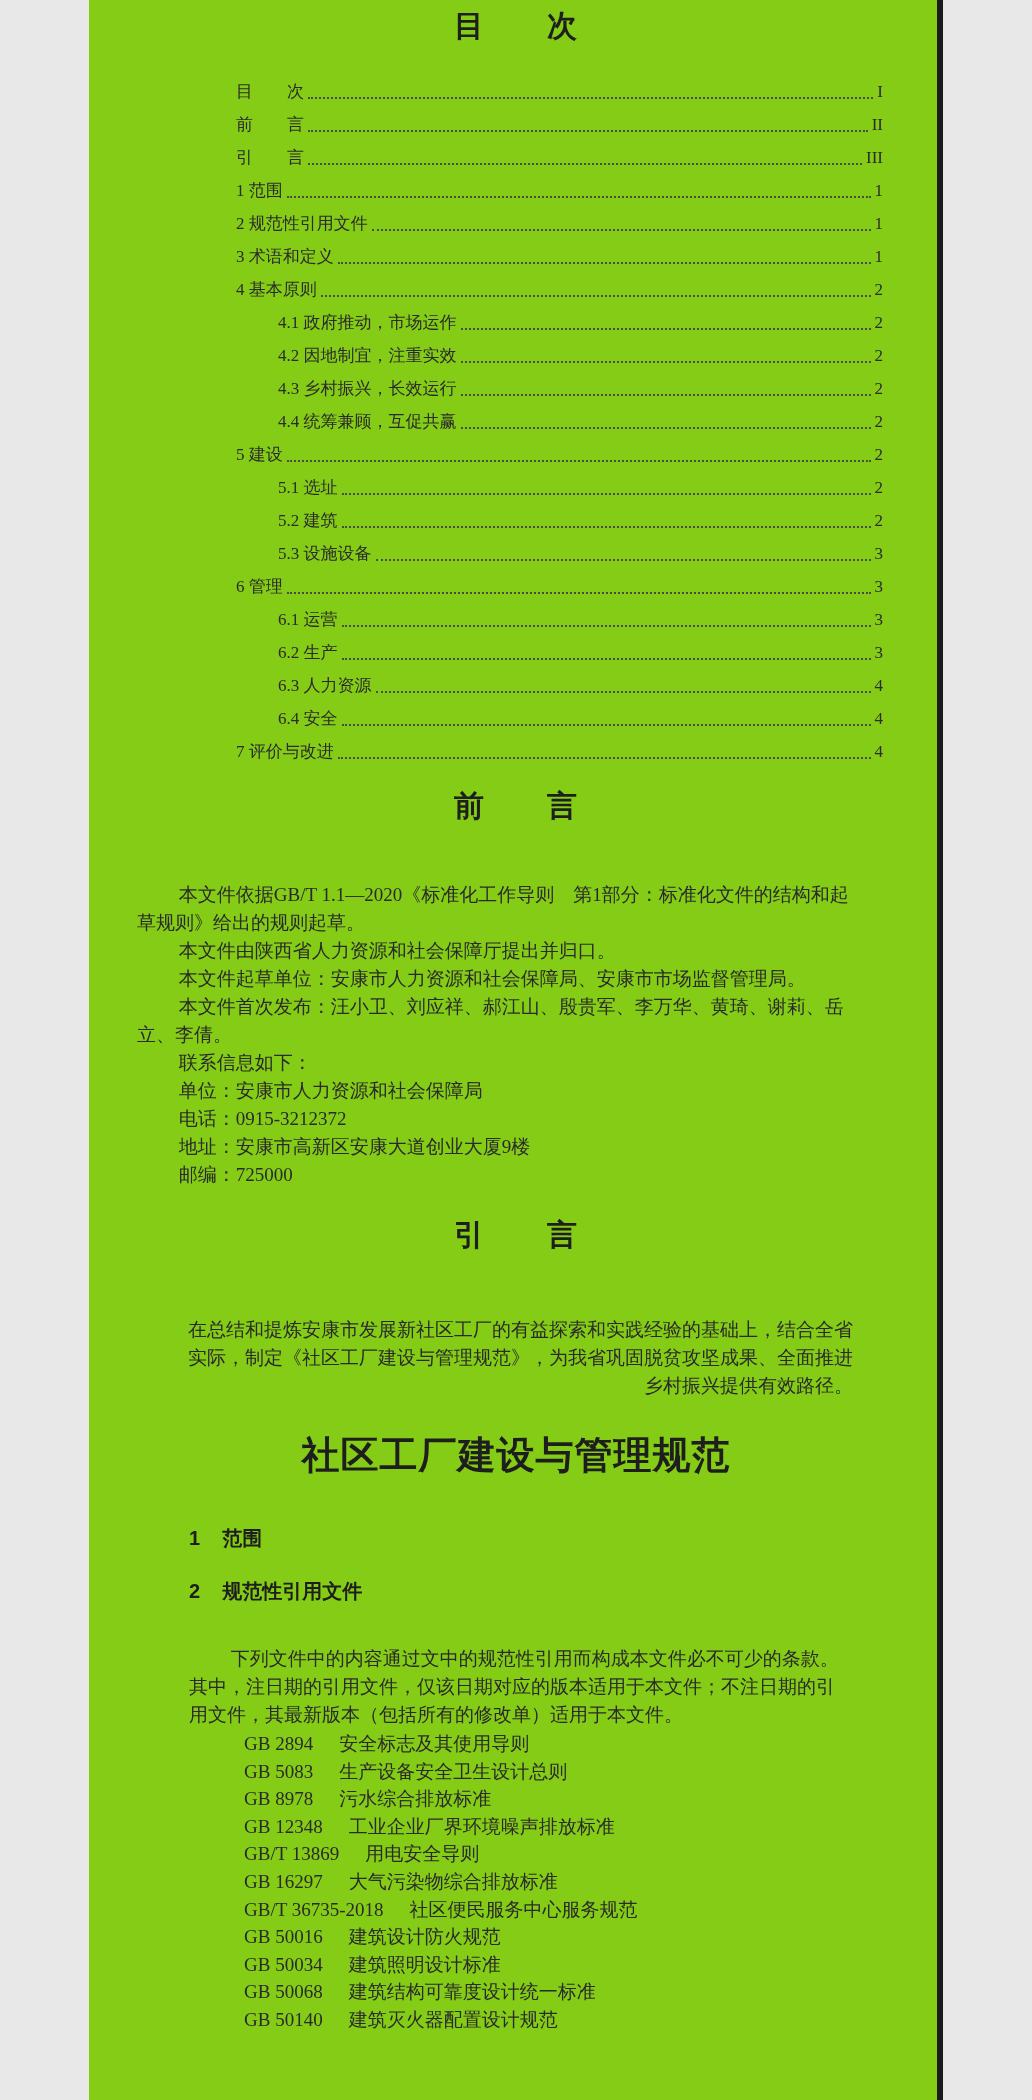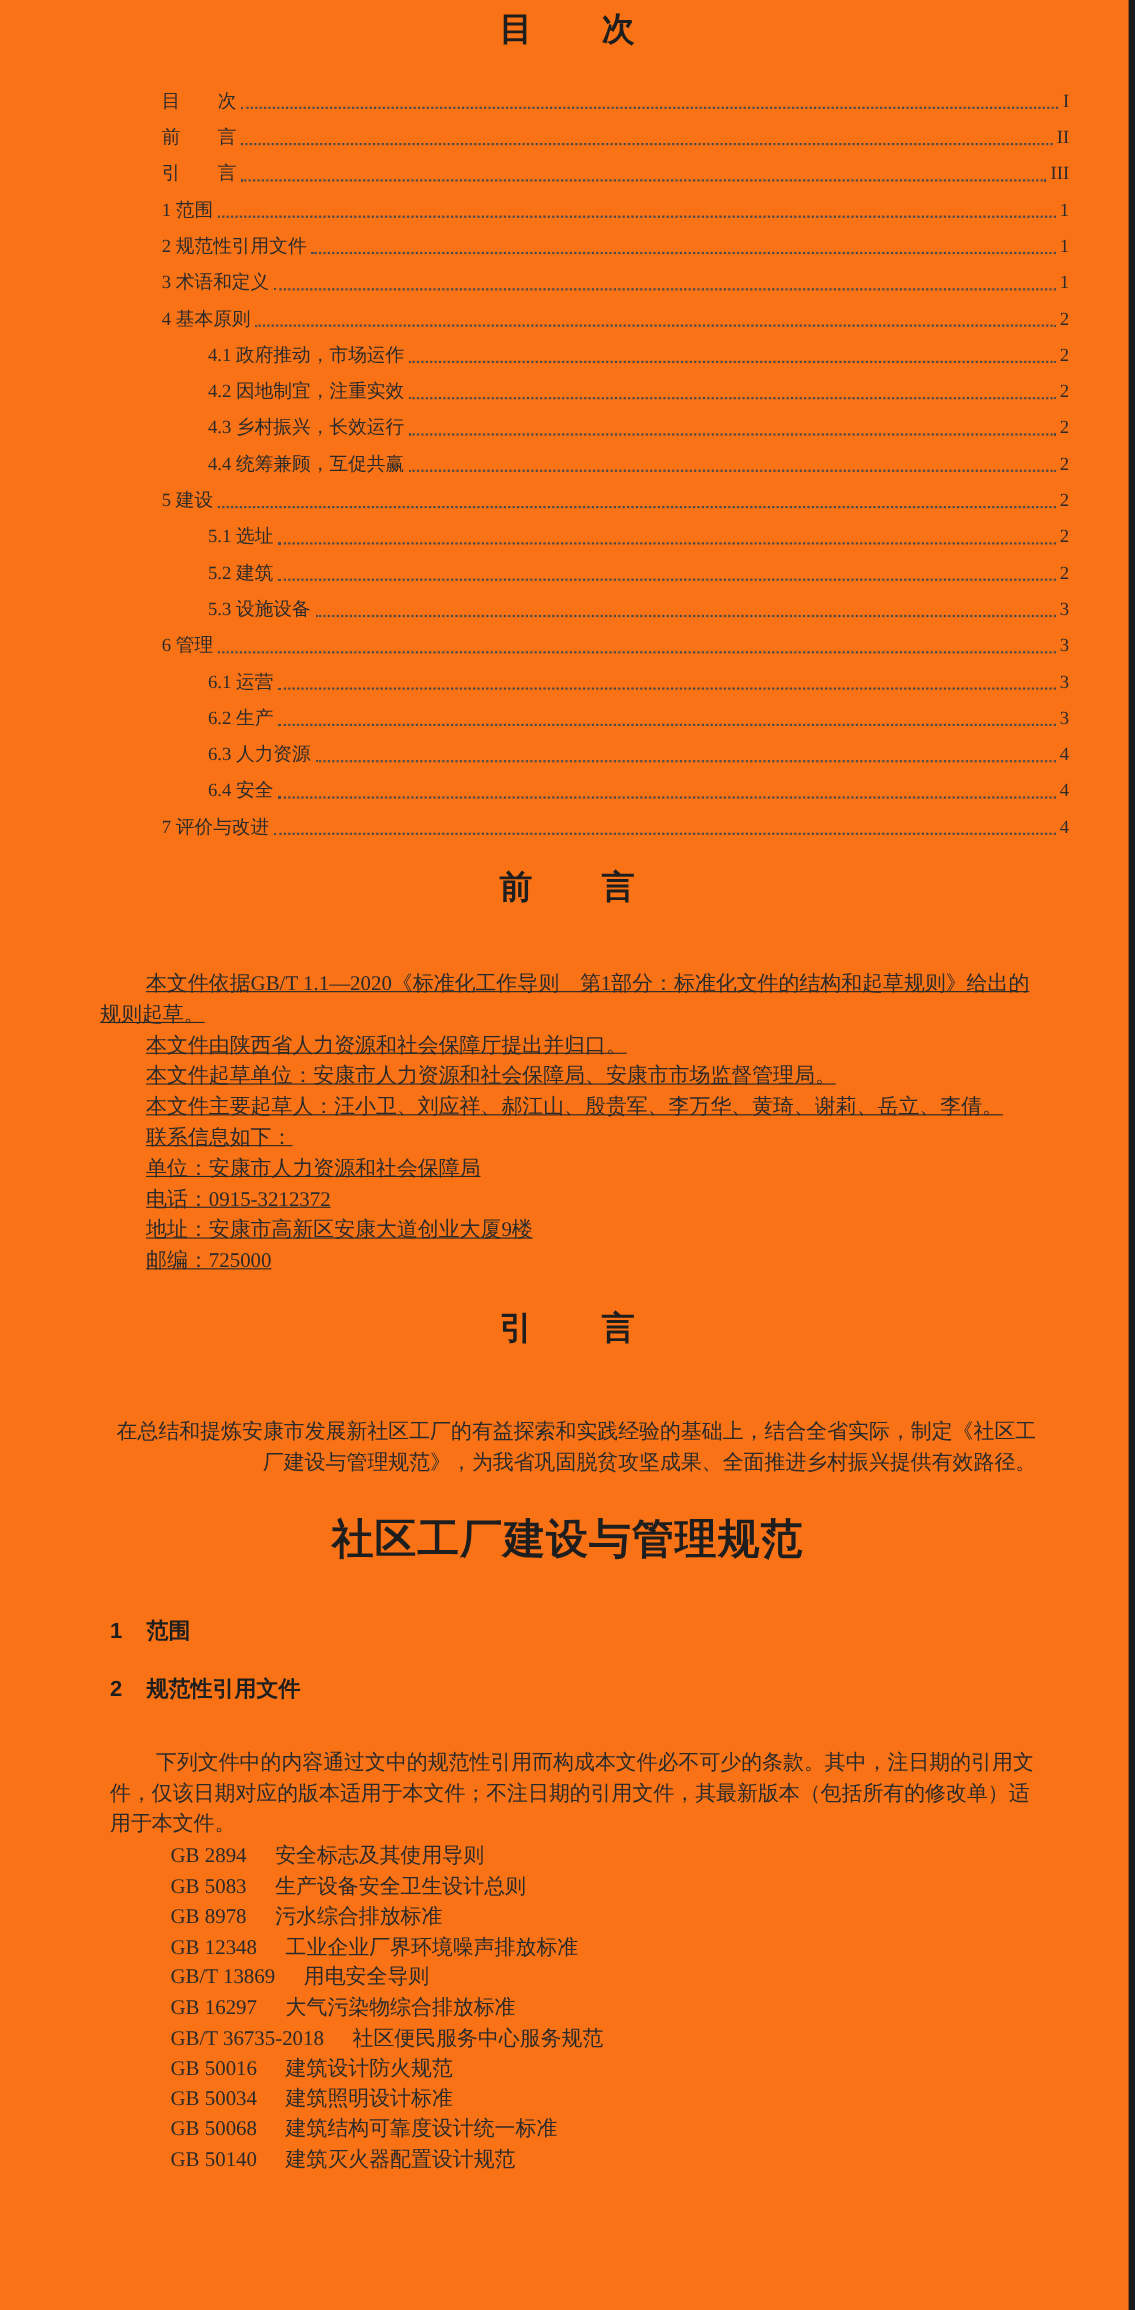--- a/index.html
+++ b/index.html
@@ -1,20 +1,20 @@
 <!DOCTYPE html>
 <html><head>
 <meta charset="utf-8">
 <style>
   html,body { margin:0; padding:0; background:#e8e8e8; }
   .page {
     position:relative;
-    width:1032px; height:2100px;
+    width:854px; height:2100px;
     margin:0 auto;
-    background:#f97316;
+    background:#84cc16;
     overflow:hidden;
     font-family:"Liberation Serif", serif;
     color:#262626;
   }
   .edge-strip {
     position:absolute; top:0; right:0;
     width:6px; height:100%;
     background:#1a1a1a;
   }
 
@@ -45,21 +45,21 @@
   .toc-dots {
     flex:1 1 auto;
     border-bottom:2px dotted #4a4a4a;
     margin:0 3px 7px 4px;
     min-width:20px;
   }
   .toc-page { flex:0 0 auto; padding-left:1px; }
 
   
   .fw-title   { margin:20px 0 0 0; }
-  .fw-block   { margin:54px 92px 0 91px;text-decoration:underline; }
+  .fw-block   { margin:54px 92px 0 48px; }
   .para {
     font-size:19px;
     line-height:28px;
     margin:0;
     text-indent:2.2em;
     color:#2a2a2a;
   }
   .intro-title { margin:26px 0 0 0; }
   .intro-block { margin:60px 90px 0 90px; }
   .para.no-indent { text-indent:0;text-align:right; }
@@ -205,21 +205,21 @@
         <span class="toc-dots"></span>
         <span class="toc-page">4</span>
       </div>
   </div>
 
   <div class="h-big fw-title">前　　言</div>
   <div class="fw-block">
     <p class="para">本文件依据GB/T 1.1—2020《标准化工作导则　第1部分：标准化文件的结构和起草规则》给出的规则起草。</p>
     <p class="para">本文件由陕西省人力资源和社会保障厅提出并归口。</p>
     <p class="para">本文件起草单位：安康市人力资源和社会保障局、安康市市场监督管理局。</p>
-    <p class="para">本文件主要起草人：汪小卫、刘应祥、郝江山、殷贵军、李万华、黄琦、谢莉、岳立、李倩。</p>
+    <p class="para">本文件首次发布：汪小卫、刘应祥、郝江山、殷贵军、李万华、黄琦、谢莉、岳立、李倩。</p>
     <p class="para">联系信息如下：</p>
     <p class="para">单位：安康市人力资源和社会保障局</p>
     <p class="para">电话：0915-3212372</p>
     <p class="para">地址：安康市高新区安康大道创业大厦9楼</p>
     <p class="para">邮编：725000</p>
   </div>
 
   <div class="h-big intro-title">引　　言</div>
   <div class="intro-block">
     <p class="para no-indent">在总结和提炼安康市发展新社区工厂的有益探索和实践经验的基础上，结合全省实际，制定《社区工厂建设与管理规范》，为我省巩固脱贫攻坚成果、全面推进乡村振兴提供有效路径。</p>

